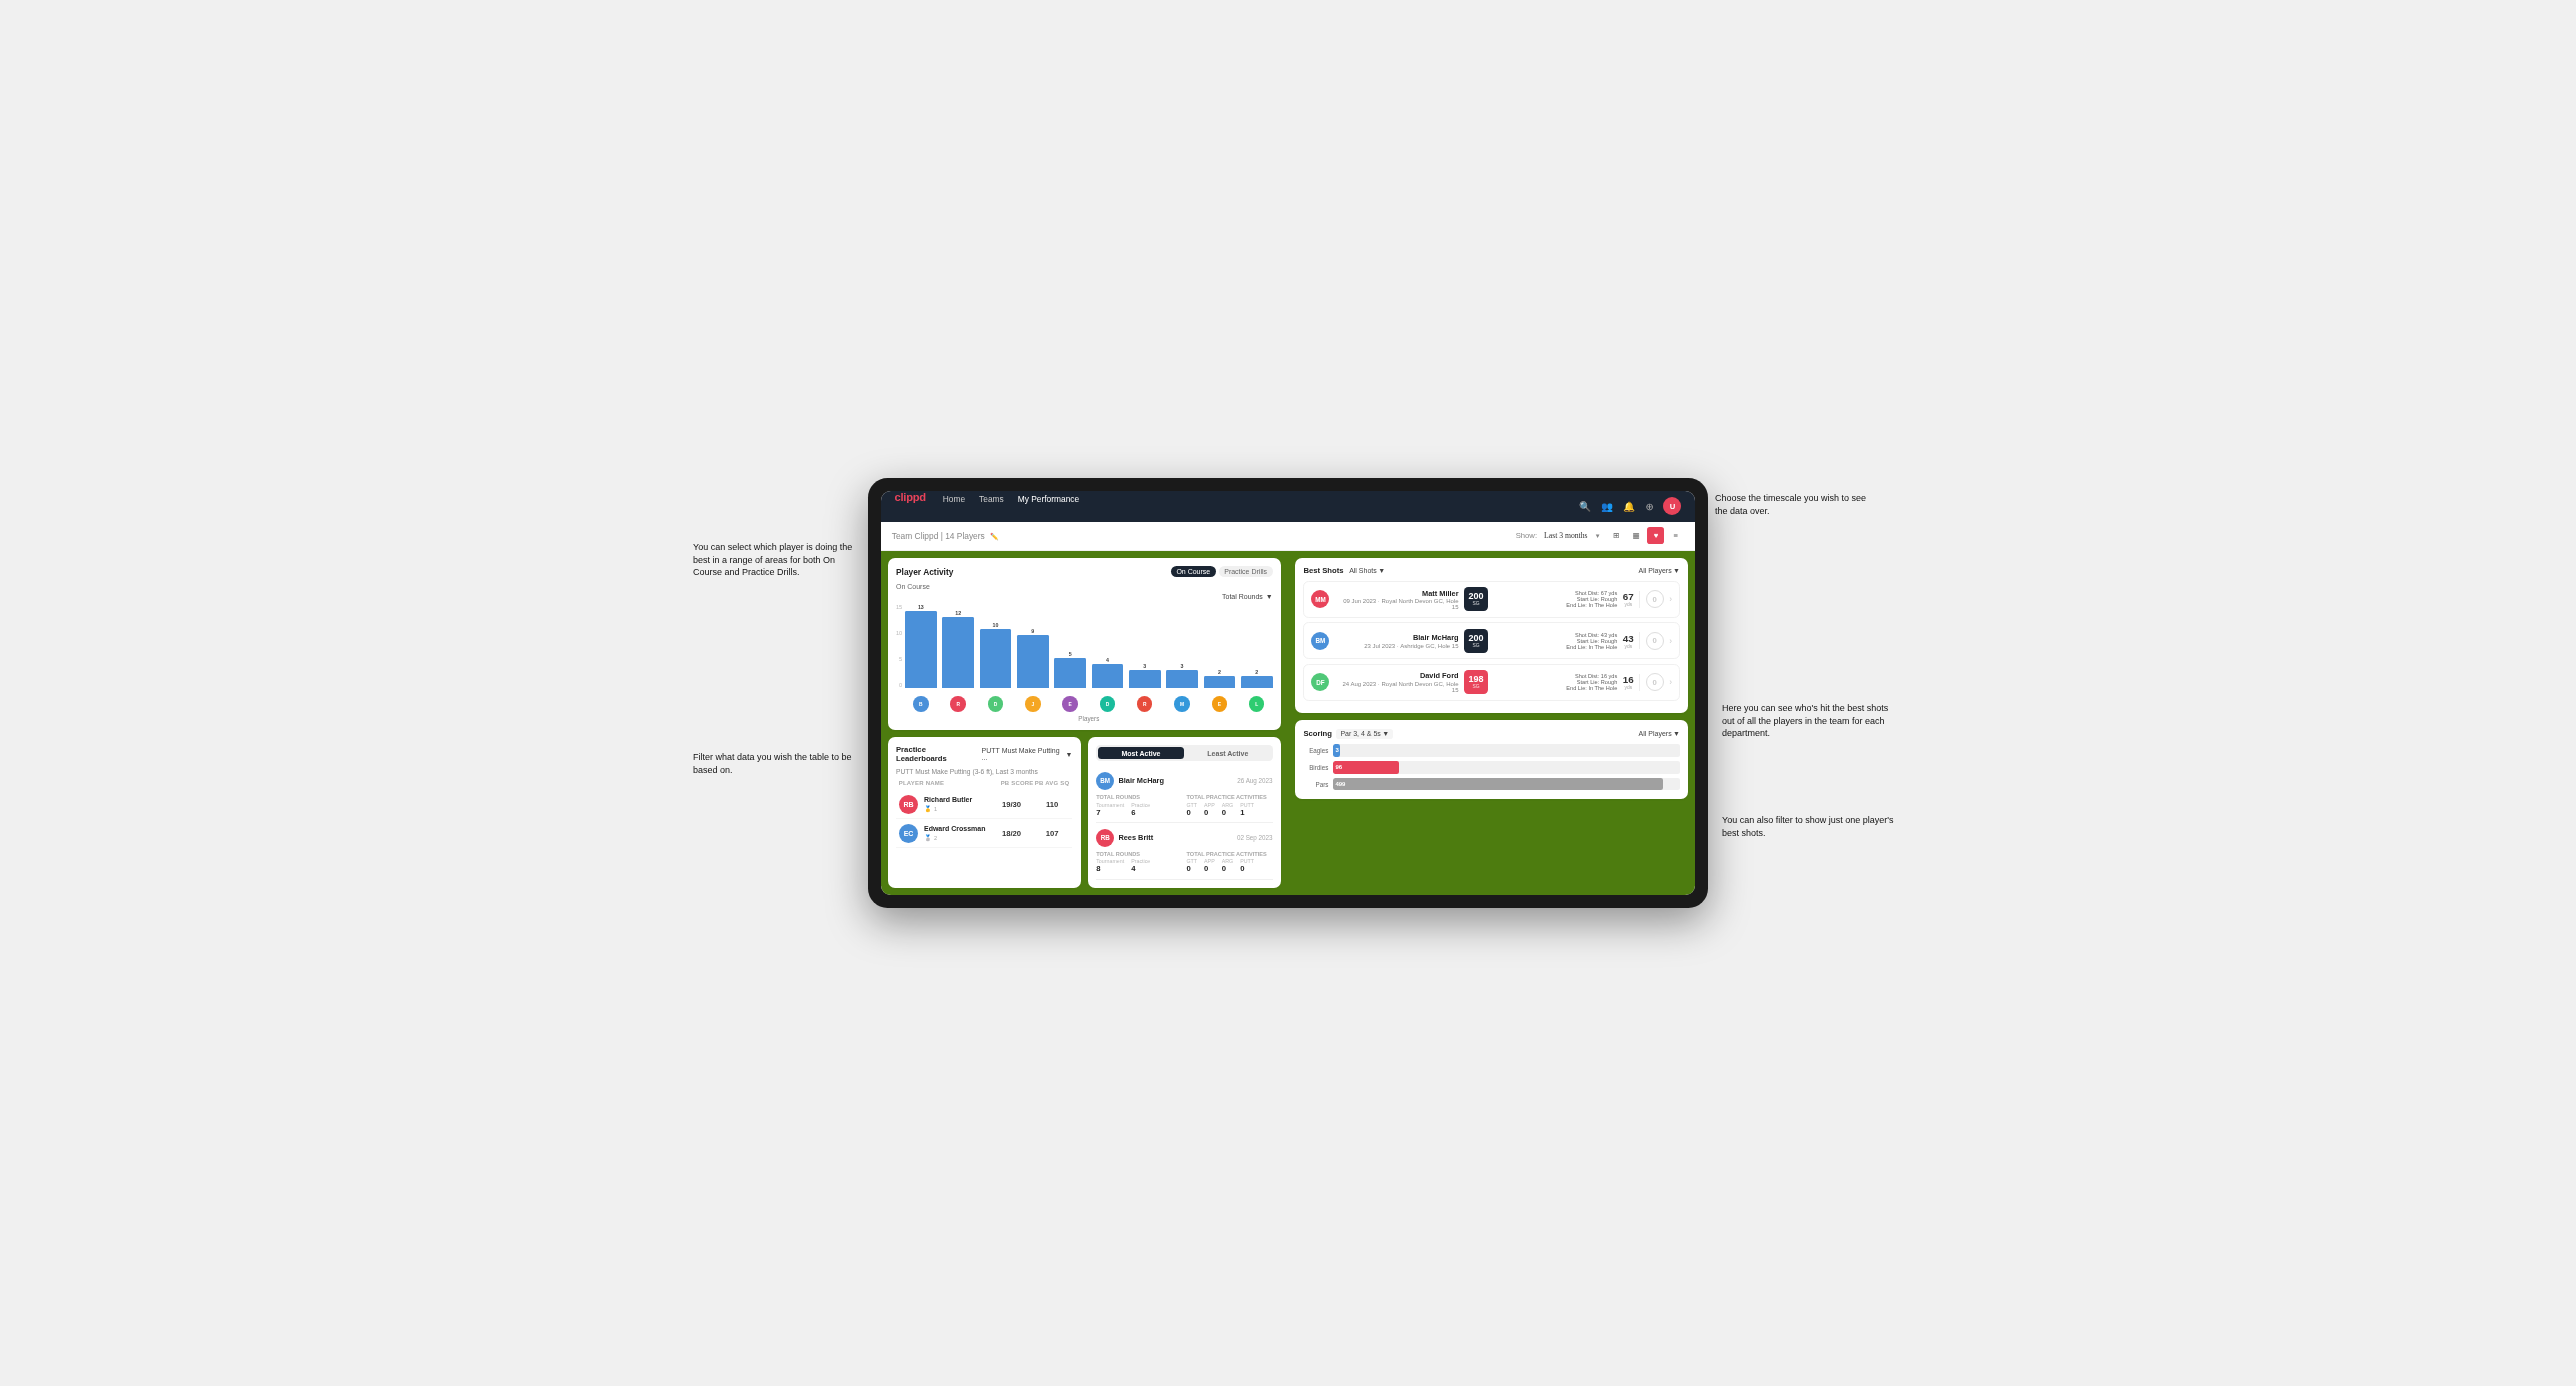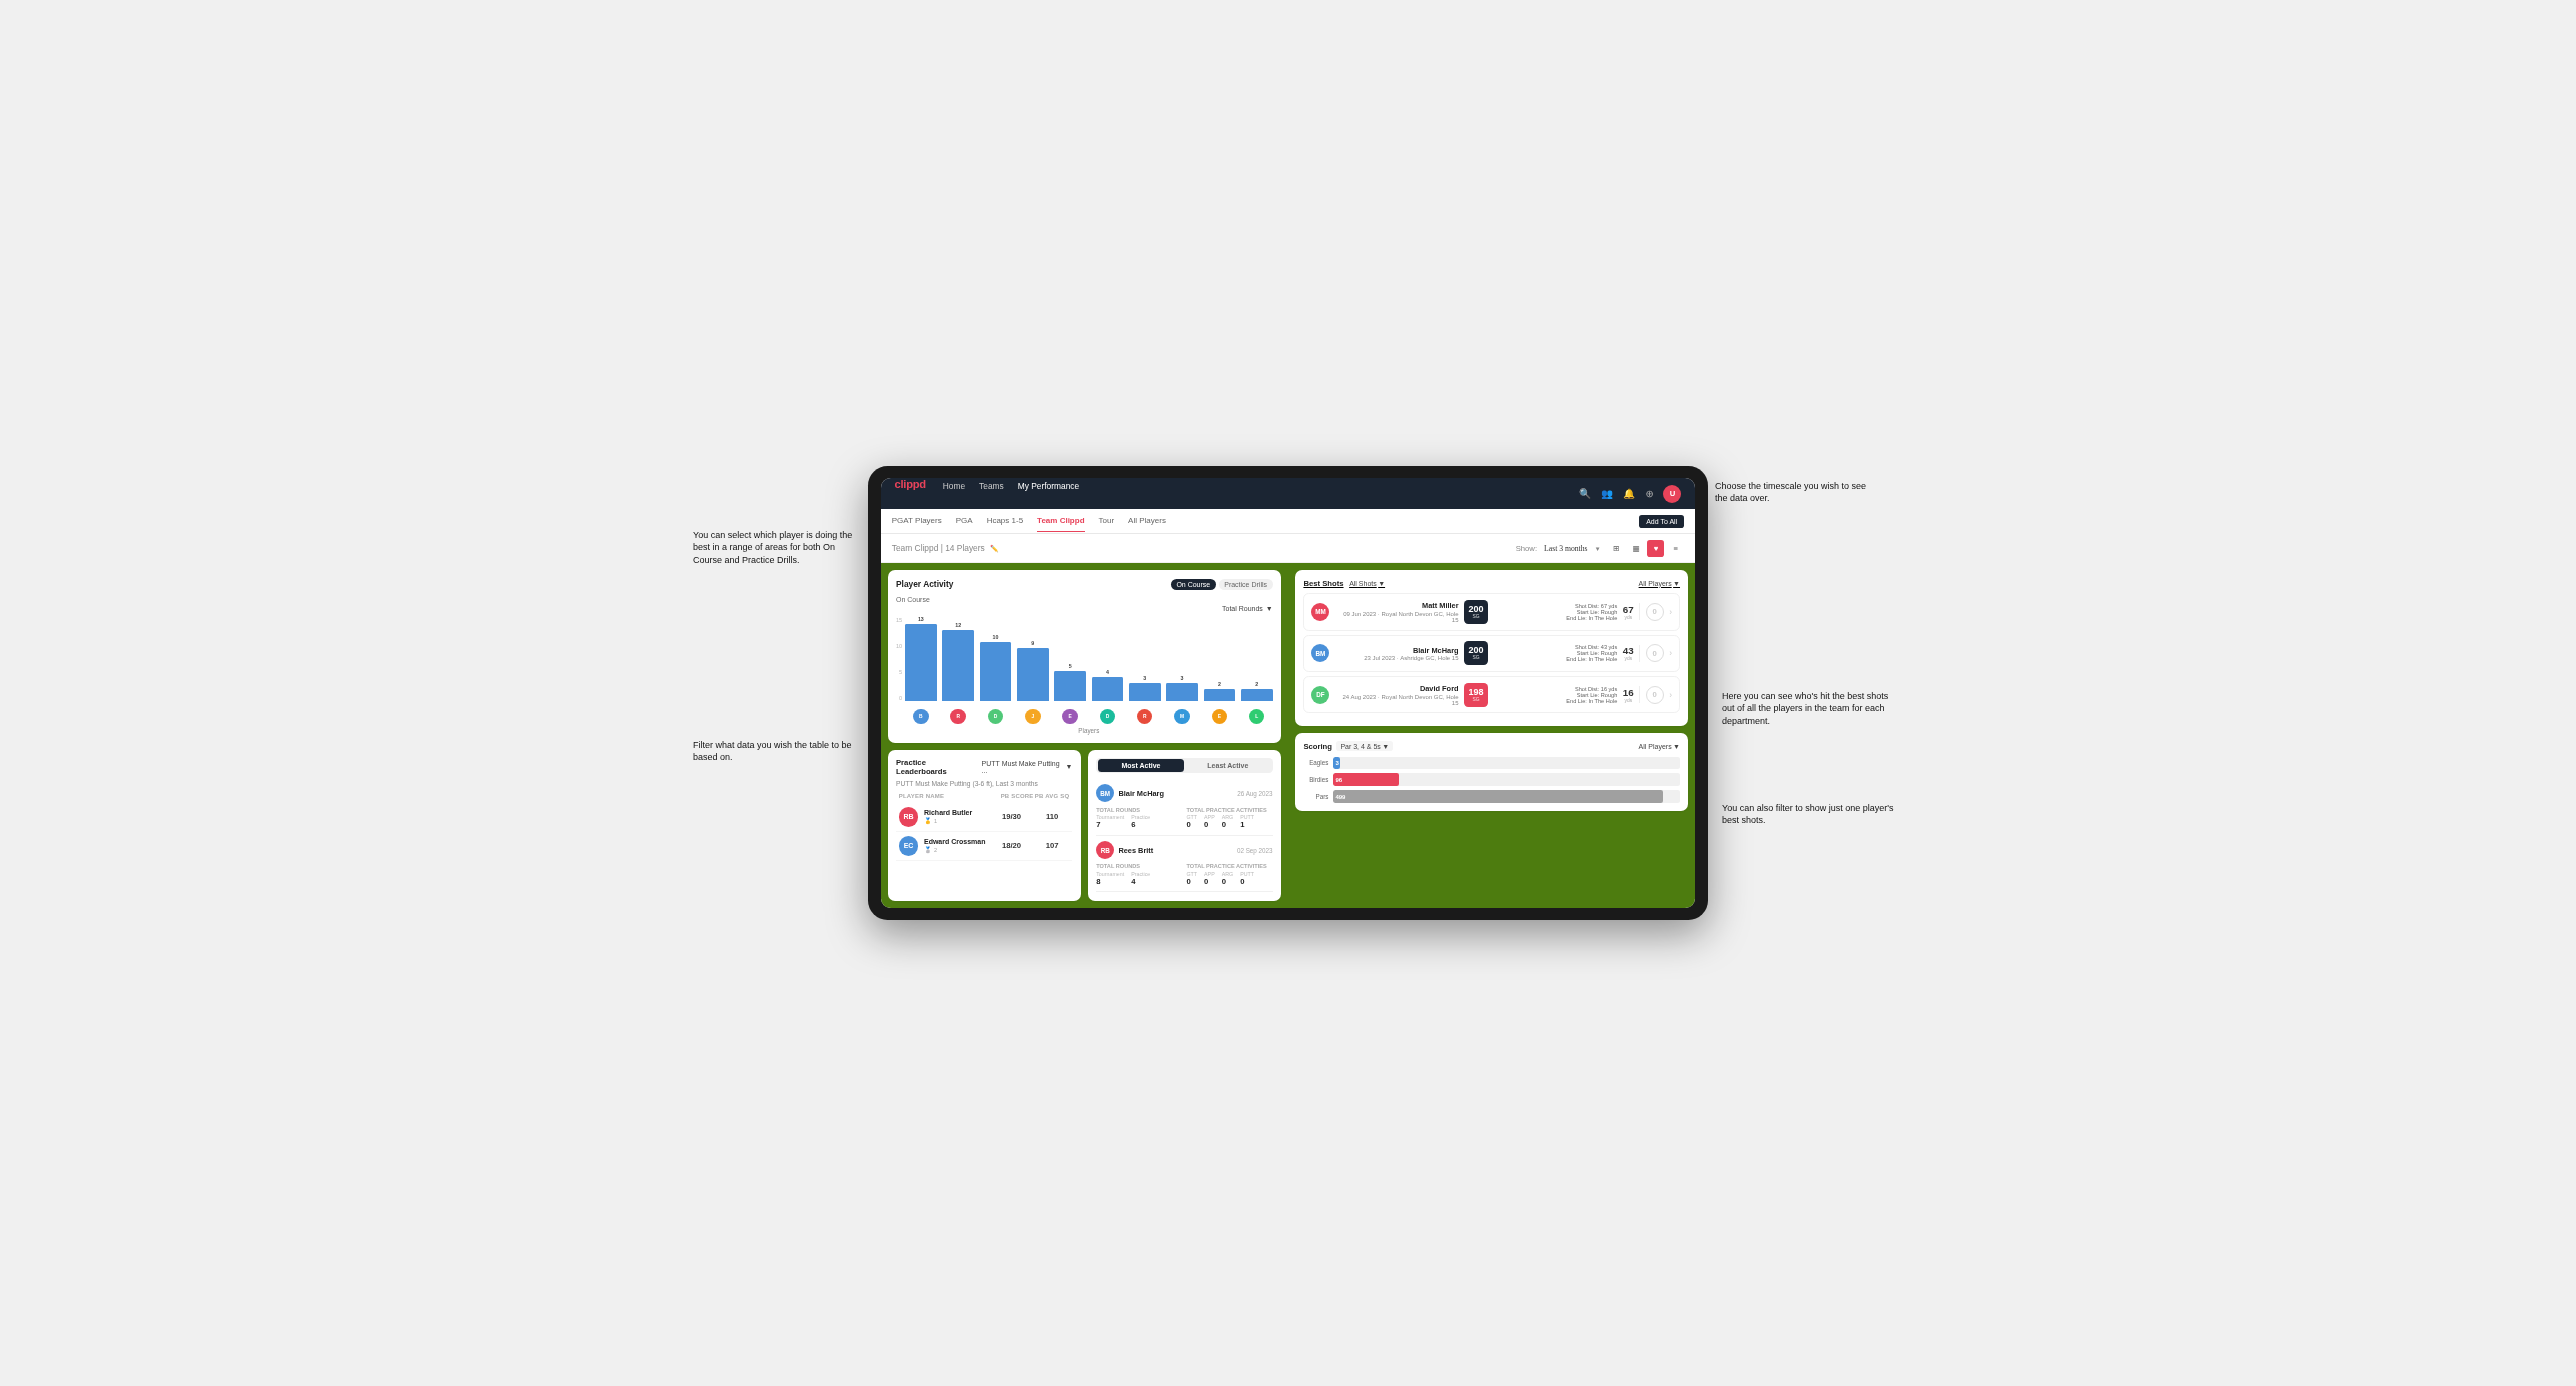--- a/index.html
+++ b/index.html
@@ -370,21 +370,20 @@
       font-size: 6.3px;
       color: #888;
       margin-top: 2.8px;
     }
 
     
     .best-shots-header {
       display: flex;
       gap: 4.2px;
       margin-bottom: 5.6px;
-      text-decoration: underline;
     }
     .shots-tab {
       font-size: 7.7px;
       font-weight: 600;
       color: #222;
       cursor: pointer;
     }
     .shots-dropdown {
       display: flex;
       align-items: center;
@@ -814,29 +813,20 @@
         </div>
         <div class="navbar-icons">
           <div class="nav-icon">🔍</div>
           <div class="nav-icon">👥</div>
           <div class="nav-icon">🔔</div>
           <div class="nav-icon">⊕</div>
           <div class="nav-avatar">U</div>
         </div>
       </div>
 
-      <div class="tabbar">
-        <div class="tab-item">PGAT Players</div>
-        <div class="tab-item">PGA</div>
-        <div class="tab-item">Hcaps 1-5</div>
-        <div class="tab-item active">Team Clippd</div>
-        <div class="tab-item">Tour</div>
-        <div class="tab-item">All Players</div>
-        <div class="tab-action-btn">Add To All</div>
-      </div>
 
       <div class="team-header">
         <div class="team-title">
           <span>Team Clippd</span>
           <span> | </span>
           <span>14 Players</span>
           <span style="margin-left:2.8px;font-size:7px;cursor:pointer;">✏️</span>
         </div>
         <div class="team-controls">
           <span class="show-label">Show:</span>

